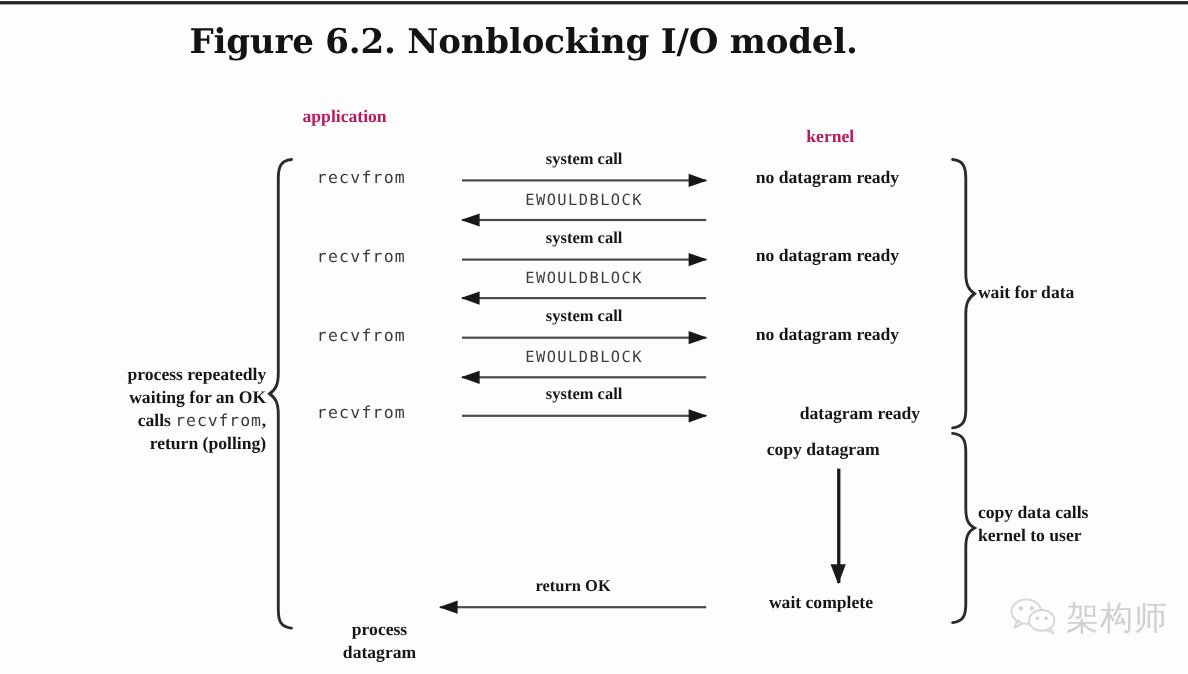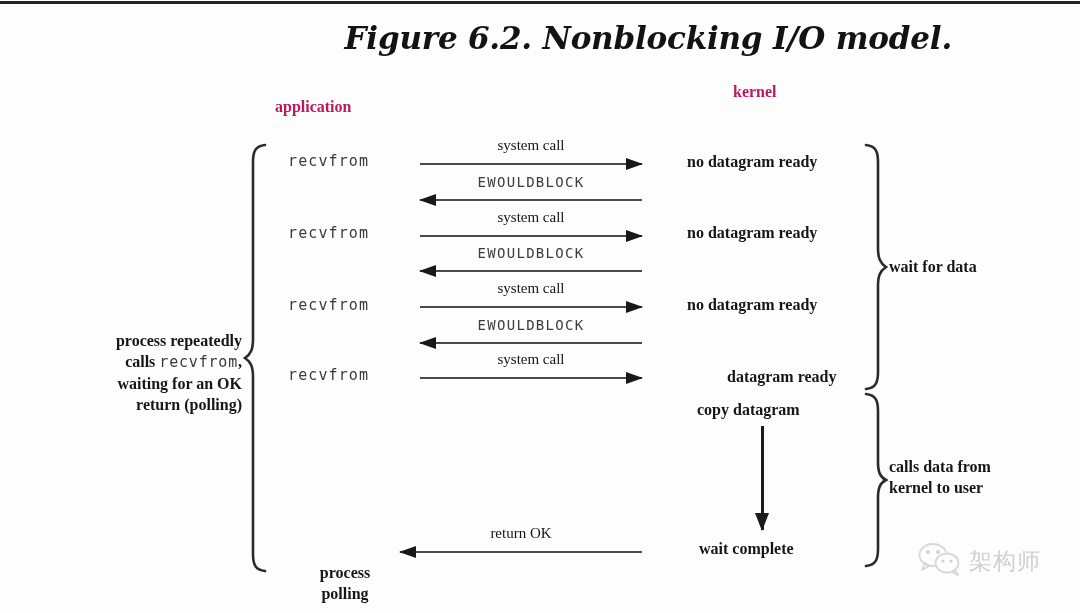--- a/index.html
+++ b/index.html
@@ -22,36 +22,35 @@
     top: 1px;
     width: 1080px;
     height: 3px;
     background: #22252a;
   }
   .title {
     position: absolute;
     left: 0;
     top: 20px;
     width: 952px;
-    text-align: right;
+    text-align: center;
     font-family: "DejaVu Serif", "Liberation Serif", serif;
     font-weight: bold;
     font-size: 31px;
     letter-spacing: -0.2px;
     color: #131313;
-    font-style: italic;
   }
   .col-head {
     position: absolute;
     font-weight: bold;
     font-size: 16px;
     color: #be185d;
   }
   .head-application { left: 275px; top: 98px; }
-  .head-kernel { left: 733px; top: 83px; }
+  .head-kernel { left: 733px; top: 116px; }
 
   
   .mono {
     position: absolute;
     font-family: "DejaVu Sans Mono", "Liberation Mono", monospace;
     font-size: 15px;
     letter-spacing: 1.1px;
     color: #3a3a3a;
   }
   .serif-b {
@@ -93,21 +92,21 @@
     height: 0;
     border-top: 6px solid transparent;
     border-bottom: 6px solid transparent;
     border-right: 17px solid #181818;
   }
   .arrow-label {
     position: absolute;
     width: 100%;
     text-align: center;
     top: -21px;
-    font-weight: normal;
+    font-weight: bold;
     font-size: 15px;
     color: #161616;
   }
   .arrow-label.mono-lbl {
     font-family: "DejaVu Sans Mono", "Liberation Mono", monospace;
     font-weight: normal;
     font-size: 14px;
     letter-spacing: 1.3px;
     color: #3d3d3d;
     top: -20px;
@@ -166,21 +165,21 @@
   
   .watermark {
     position: absolute;
     display: flex;
     align-items: center;
     gap: 7px;
     color: #d2d2d2;
   }
   .watermark .wm-text {
     font-family: "DejaVu Sans", "Liberation Sans", sans-serif;
-    font-size: 23px;
+    font-size: 30px;
     color: #d0d0d0;
     letter-spacing: 1px;
   }
 </style>
 </head>
 <body>
 
 <div id="page">
 
   <div class="top-rule"></div>
@@ -191,22 +190,22 @@
   <div class="col-head head-kernel">kernel</div>
 
   <div class="brace" style="left:243px; top:143px;">
     <svg width="26" height="430" viewBox="0 0 26 430">
       <path d="M22 2 C12 3 10 9 10 19 L10 196 C10 206 8 211 2 215 C8 219 10 224 10 234 L10 411 C10 421 12 427 22 428" fill="none" stroke="#2b2b2b" stroke-width="2.6" stroke-linecap="round"></path>
     </svg>
   </div>
 
   <div class="side-label left-label" style="left:22px; top:310px;">
     <div>process repeatedly</div>
+    <div>waiting for an OK</div>
     <div><span>calls </span><span class="mono-inline">recvfrom</span><span>,</span></div>
-    <div>waiting for an OK</div>
     <div>return (polling)</div>
   </div>
 
   <div class="mono" style="left:288px; top:152px;">recvfrom</div>
   <div class="mono" style="left:288px; top:224px;">recvfrom</div>
   <div class="mono" style="left:288px; top:296px;">recvfrom</div>
   <div class="mono" style="left:288px; top:366px;">recvfrom</div>
 
   <div class="harrow" style="left:420px; top:158px; width:222px;">
     <div class="arrow-label">system call</div>
@@ -274,27 +273,27 @@
     </svg>
   </div>
   <div class="side-label" style="left:889px; top:256px;">wait for data</div>
 
   <div class="brace" style="left:862px; top:392px;">
     <svg width="26" height="176" viewBox="0 0 26 176">
       <path d="M4 2 C14 3 16 9 16 19 L16 70 C16 80 18 85 24 88 C18 91 16 96 16 106 L16 157 C16 167 14 173 4 174" fill="none" stroke="#2b2b2b" stroke-width="2.6" stroke-linecap="round"></path>
     </svg>
   </div>
   <div class="side-label" style="left:889px; top:456px;">
-    <div>calls data from</div>
+    <div>copy data calls</div>
     <div>kernel to user</div>
   </div>
 
   <div class="side-label" style="left:300px; top:562px; text-align:center; width:90px;">
     <div>process</div>
-    <div>polling</div>
+    <div>datagram</div>
   </div>
 
   <div class="watermark" style="left:918px; top:542px;">
     <span>
       <svg width="44" height="34" viewBox="0 0 44 34">
         <ellipse cx="15" cy="13" rx="13.5" ry="11" fill="none" stroke="#d8d8d8" stroke-width="1.8"></ellipse>
         <path d="M7 21 L4 28 L11 24 Z" fill="none" stroke="#d8d8d8" stroke-width="1.8" stroke-linejoin="round"></path>
         <circle cx="10" cy="10" r="1.9" fill="#d0d0d0"></circle>
         <circle cx="20" cy="10" r="1.9" fill="#d0d0d0"></circle>
         <ellipse cx="29" cy="21" rx="11.5" ry="9.5" fill="#fdfdfd" stroke="#d8d8d8" stroke-width="1.8"></ellipse>

